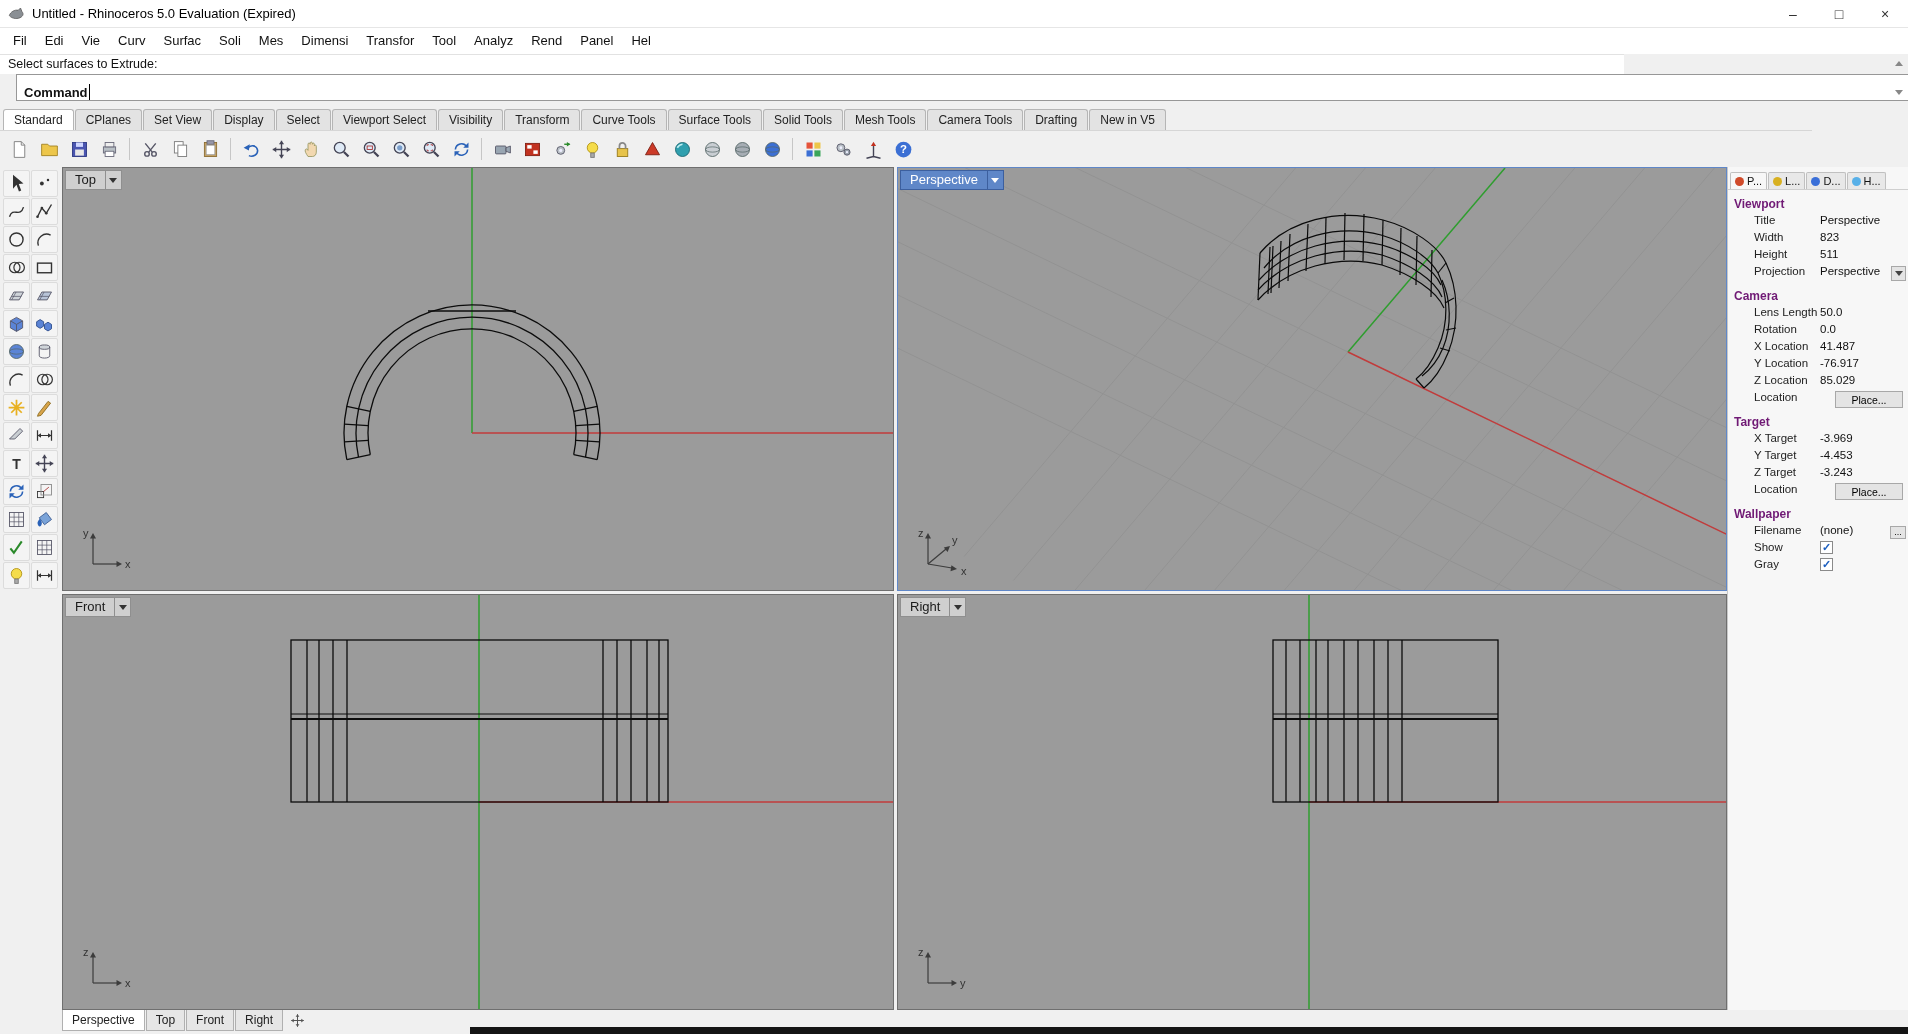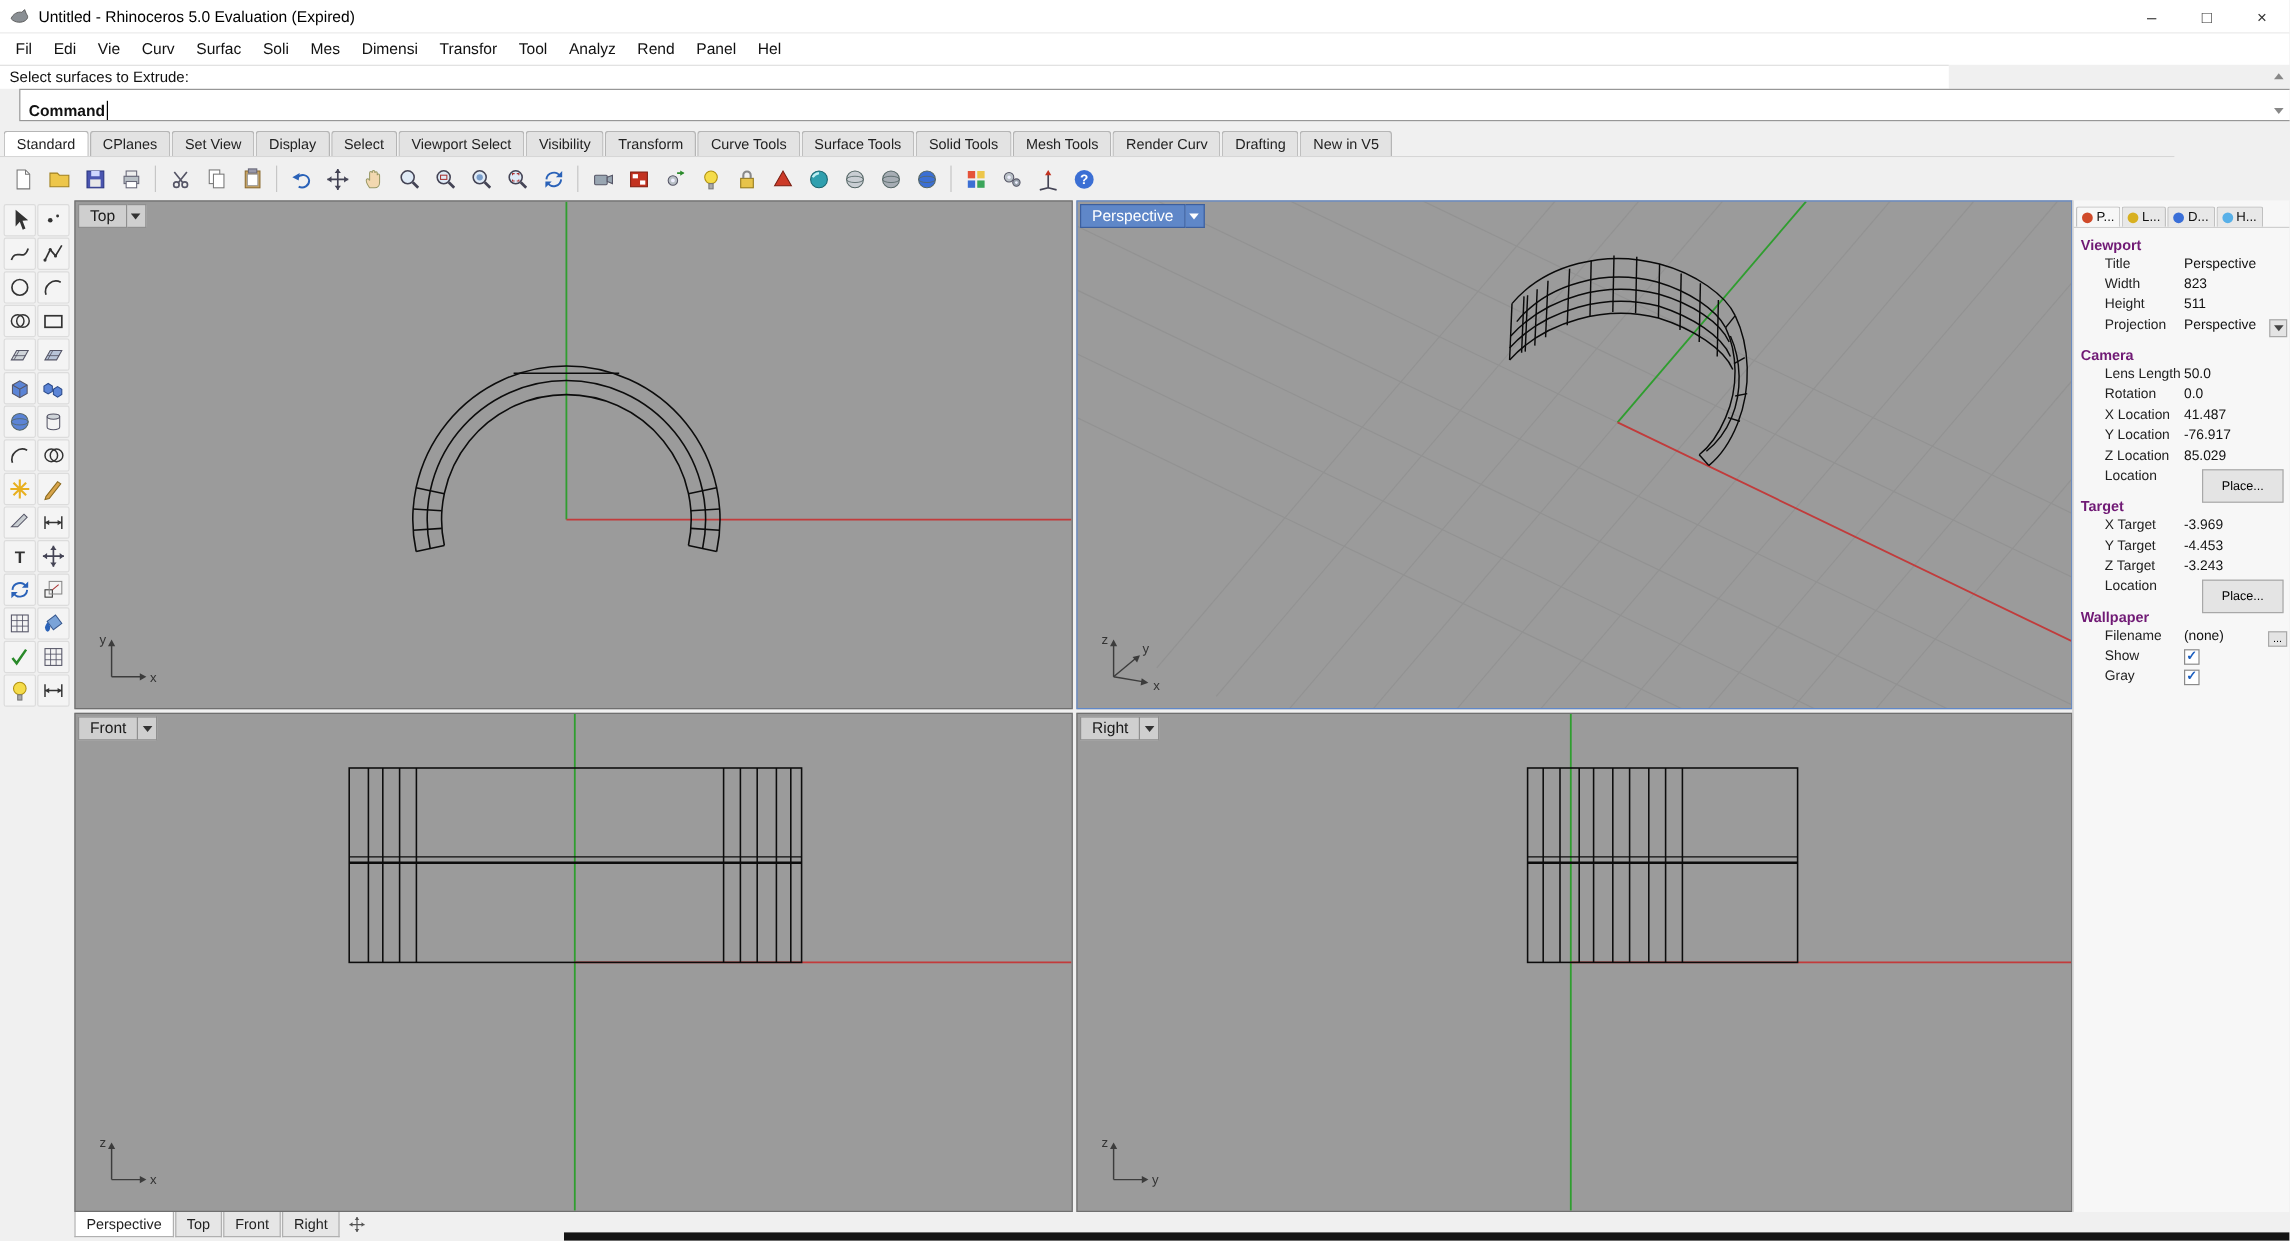--- a/index.html
+++ b/index.html
@@ -77,21 +77,21 @@
   .ptabs{display:flex;height:22px;align-items:flex-end;padding-left:2px;border-bottom:1px solid #cfcfcf}
   .ptab{display:flex;align-items:center;gap:3px;padding:2px 4px;border:1px solid #c0c0c0;border-bottom:none;
         background:#e8e8e8;font-size:11px;margin-right:1px;border-radius:2px 2px 0 0}
   .ptab.active{background:#f7f7f7}
   .tabdot{width:9px;height:9px;border-radius:50%;background:#888;flex:none}
   .ptab-label{font-weight:normal}
   .psec-title{font-weight:bold;padding:7px 6px 3px 6px;font-size:12px;color:#701a75}
   .prow{display:flex;align-items:flex-start;height:17px;padding-left:26px;position:relative}
   .plabel{width:66px;color:#222;flex:none;white-space:nowrap}
   .pvalue{color:#111;white-space:nowrap}
-  .place-btn{margin-left:auto;margin-right:5px;width:68px;height:28px;background:#e4e4e4;
+  .place-btn{margin-left:auto;margin-right:5px;width:68px;height:17px;background:#e4e4e4;
              border:1px solid #a8a8a8;font-size:10.5px;font-family:"Liberation Sans",sans-serif;
              line-height:12px;padding:0}
   .pcheck{width:13px;height:13px;background:#fff;border:1px solid #8a8a8a;display:flex;
           align-items:center;justify-content:center;box-sizing:border-box}
   .tick{color:#1d5fbf;font-size:11px;line-height:1;font-weight:bold}
   .combo{position:absolute;right:2px;top:1px;width:15px;height:15px;background:#e4e4e4;
          border:1px solid #a8a8a8;display:flex;align-items:center;justify-content:center;box-sizing:border-box}
   .combo .arr-down{margin-top:4px;border-top-color:#444}
   .dots-btn{position:absolute;right:2px;top:2px;width:16px;height:13px;font-size:9px;background:#e4e4e4;
             border:1px solid #a8a8a8;padding:0;font-family:"Liberation Sans",sans-serif;line-height:9px}
@@ -158,21 +158,21 @@
     <span class="ribbon-tab">Set View</span>
     <span class="ribbon-tab">Display</span>
     <span class="ribbon-tab">Select</span>
     <span class="ribbon-tab">Viewport Select</span>
     <span class="ribbon-tab">Visibility</span>
     <span class="ribbon-tab">Transform</span>
     <span class="ribbon-tab">Curve Tools</span>
     <span class="ribbon-tab">Surface Tools</span>
     <span class="ribbon-tab">Solid Tools</span>
     <span class="ribbon-tab">Mesh Tools</span>
-    <span class="ribbon-tab">Render Curv</span>
+    <span class="ribbon-tab">Camera Tools</span>
     <span class="ribbon-tab">Drafting</span>
     <span class="ribbon-tab">New in V5</span>
   </div>
 
 <div class="toolbar">
     <span class="icon24">
       <svg viewBox="0 0 24 24" width="21" height="21">
         <path d="M6 3h8l4 4v14H6z" fill="#fff" stroke="#777"></path>
         <path d="M14 3v4h4" fill="none" stroke="#777"></path>
       </svg>

